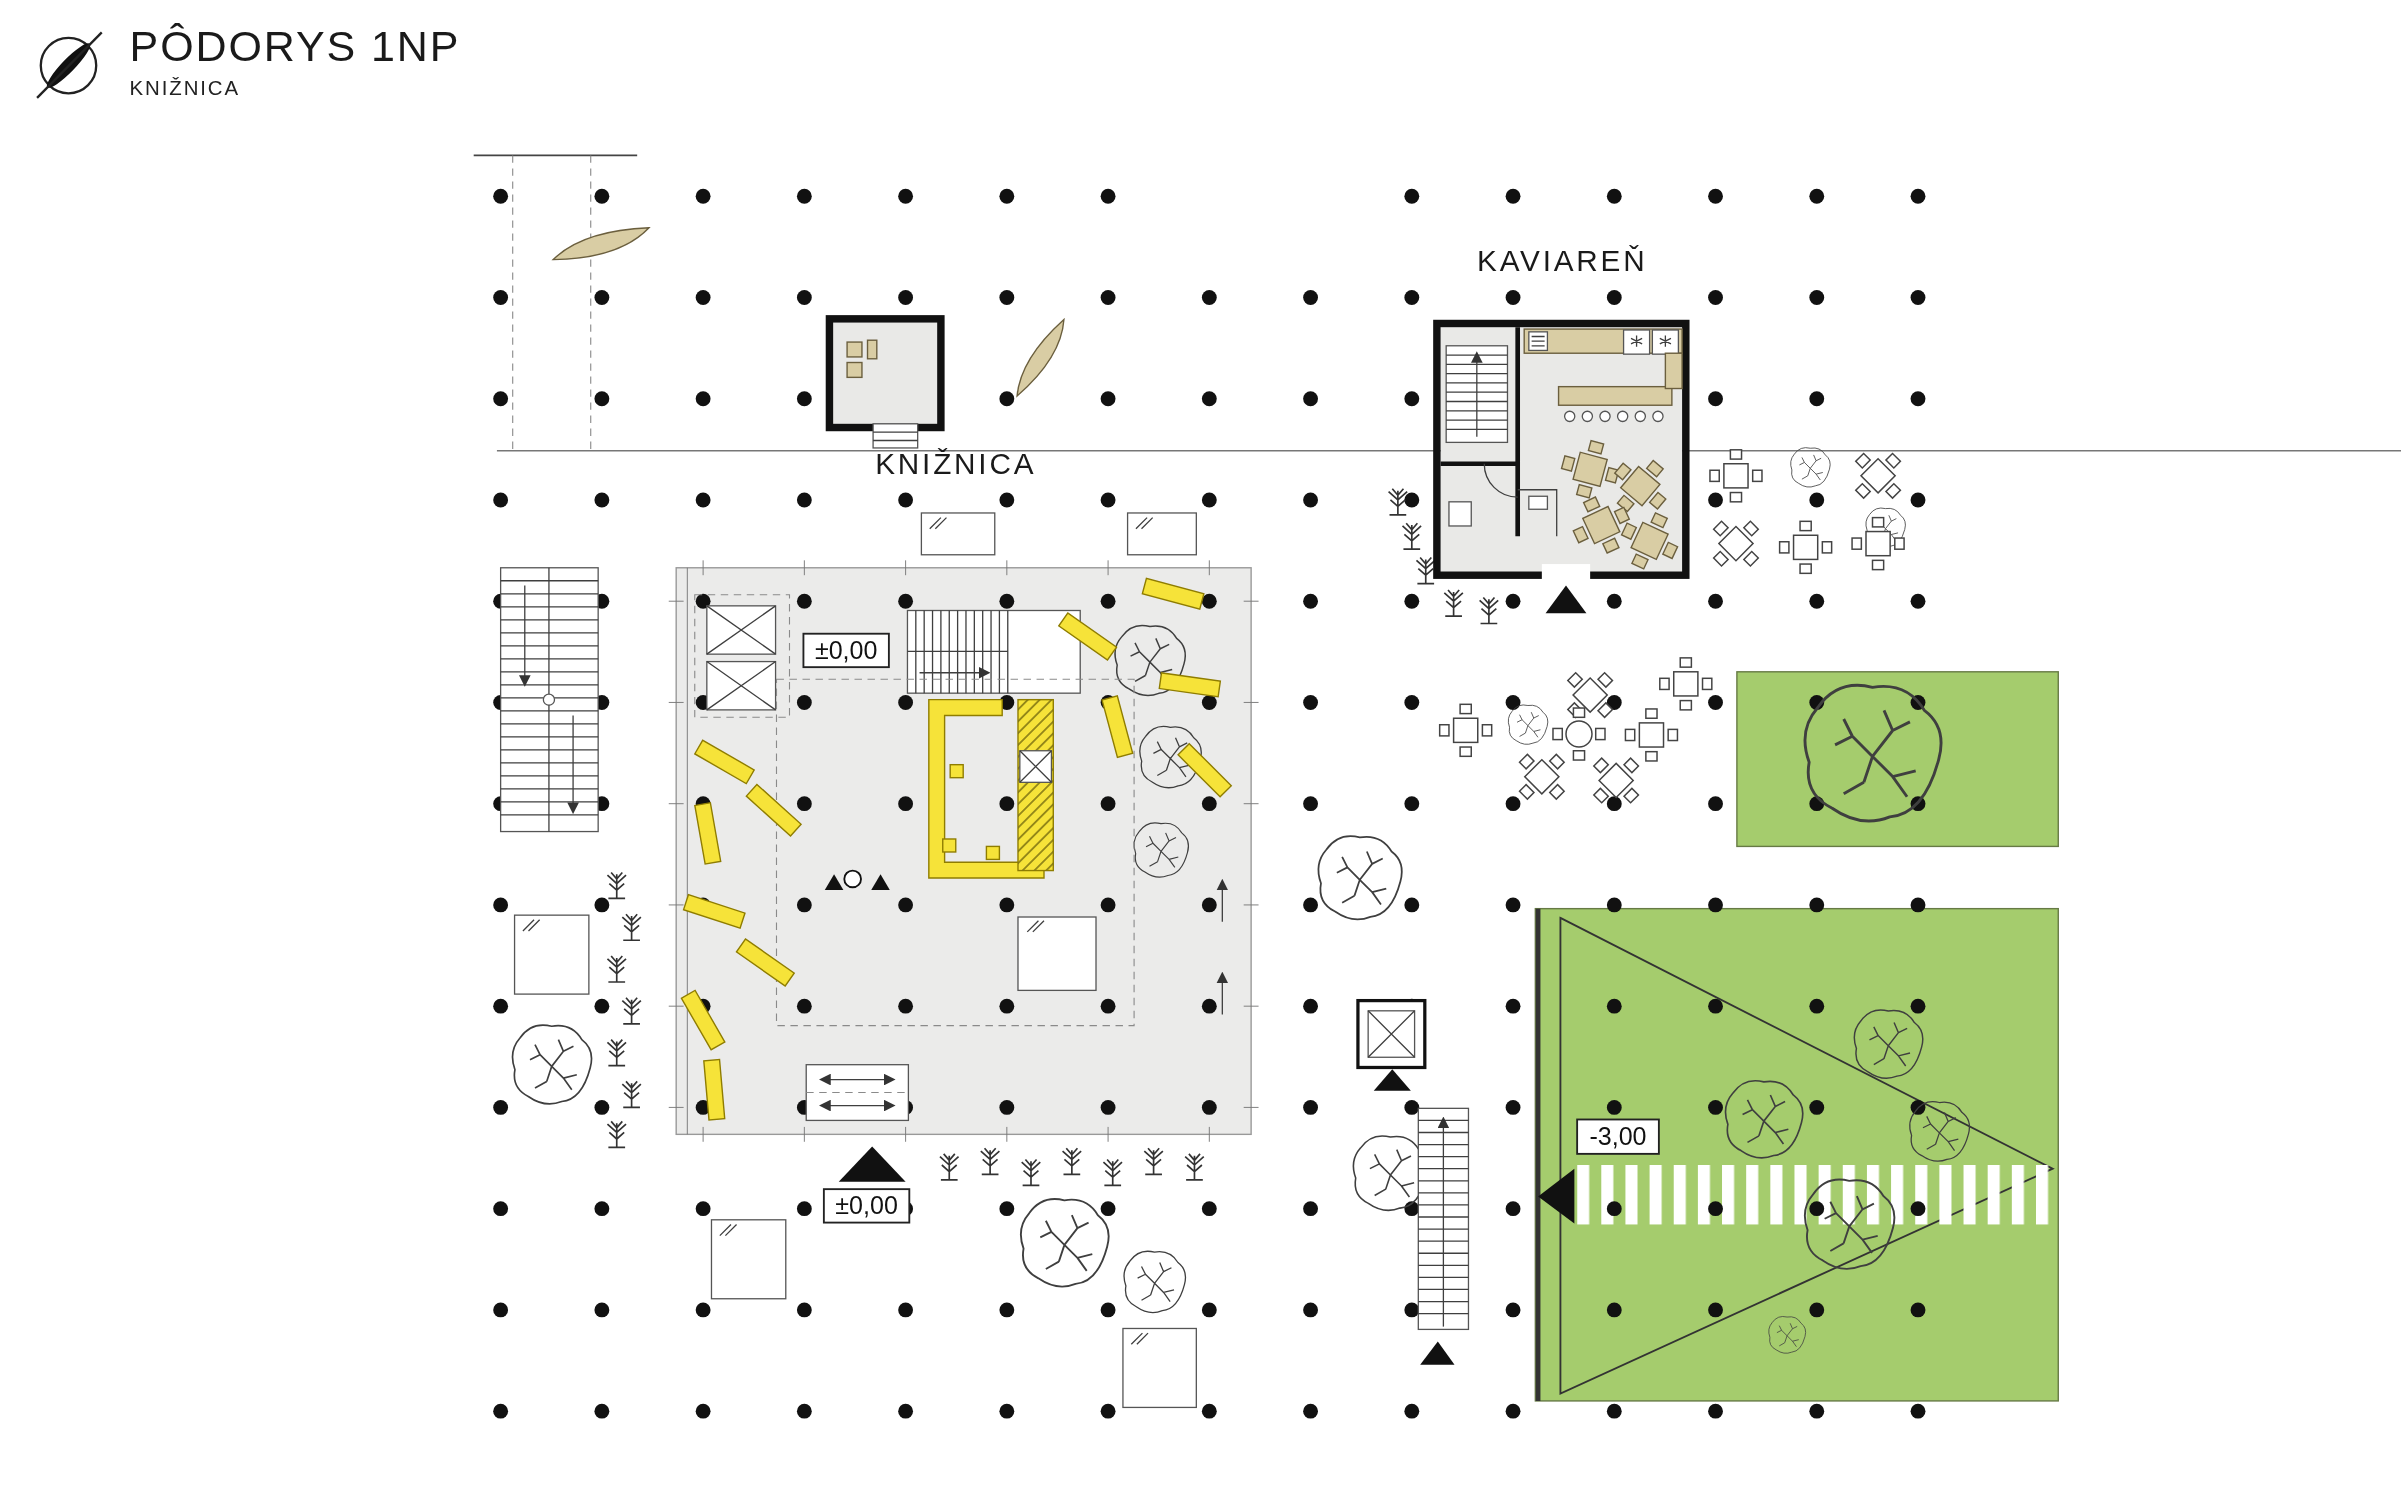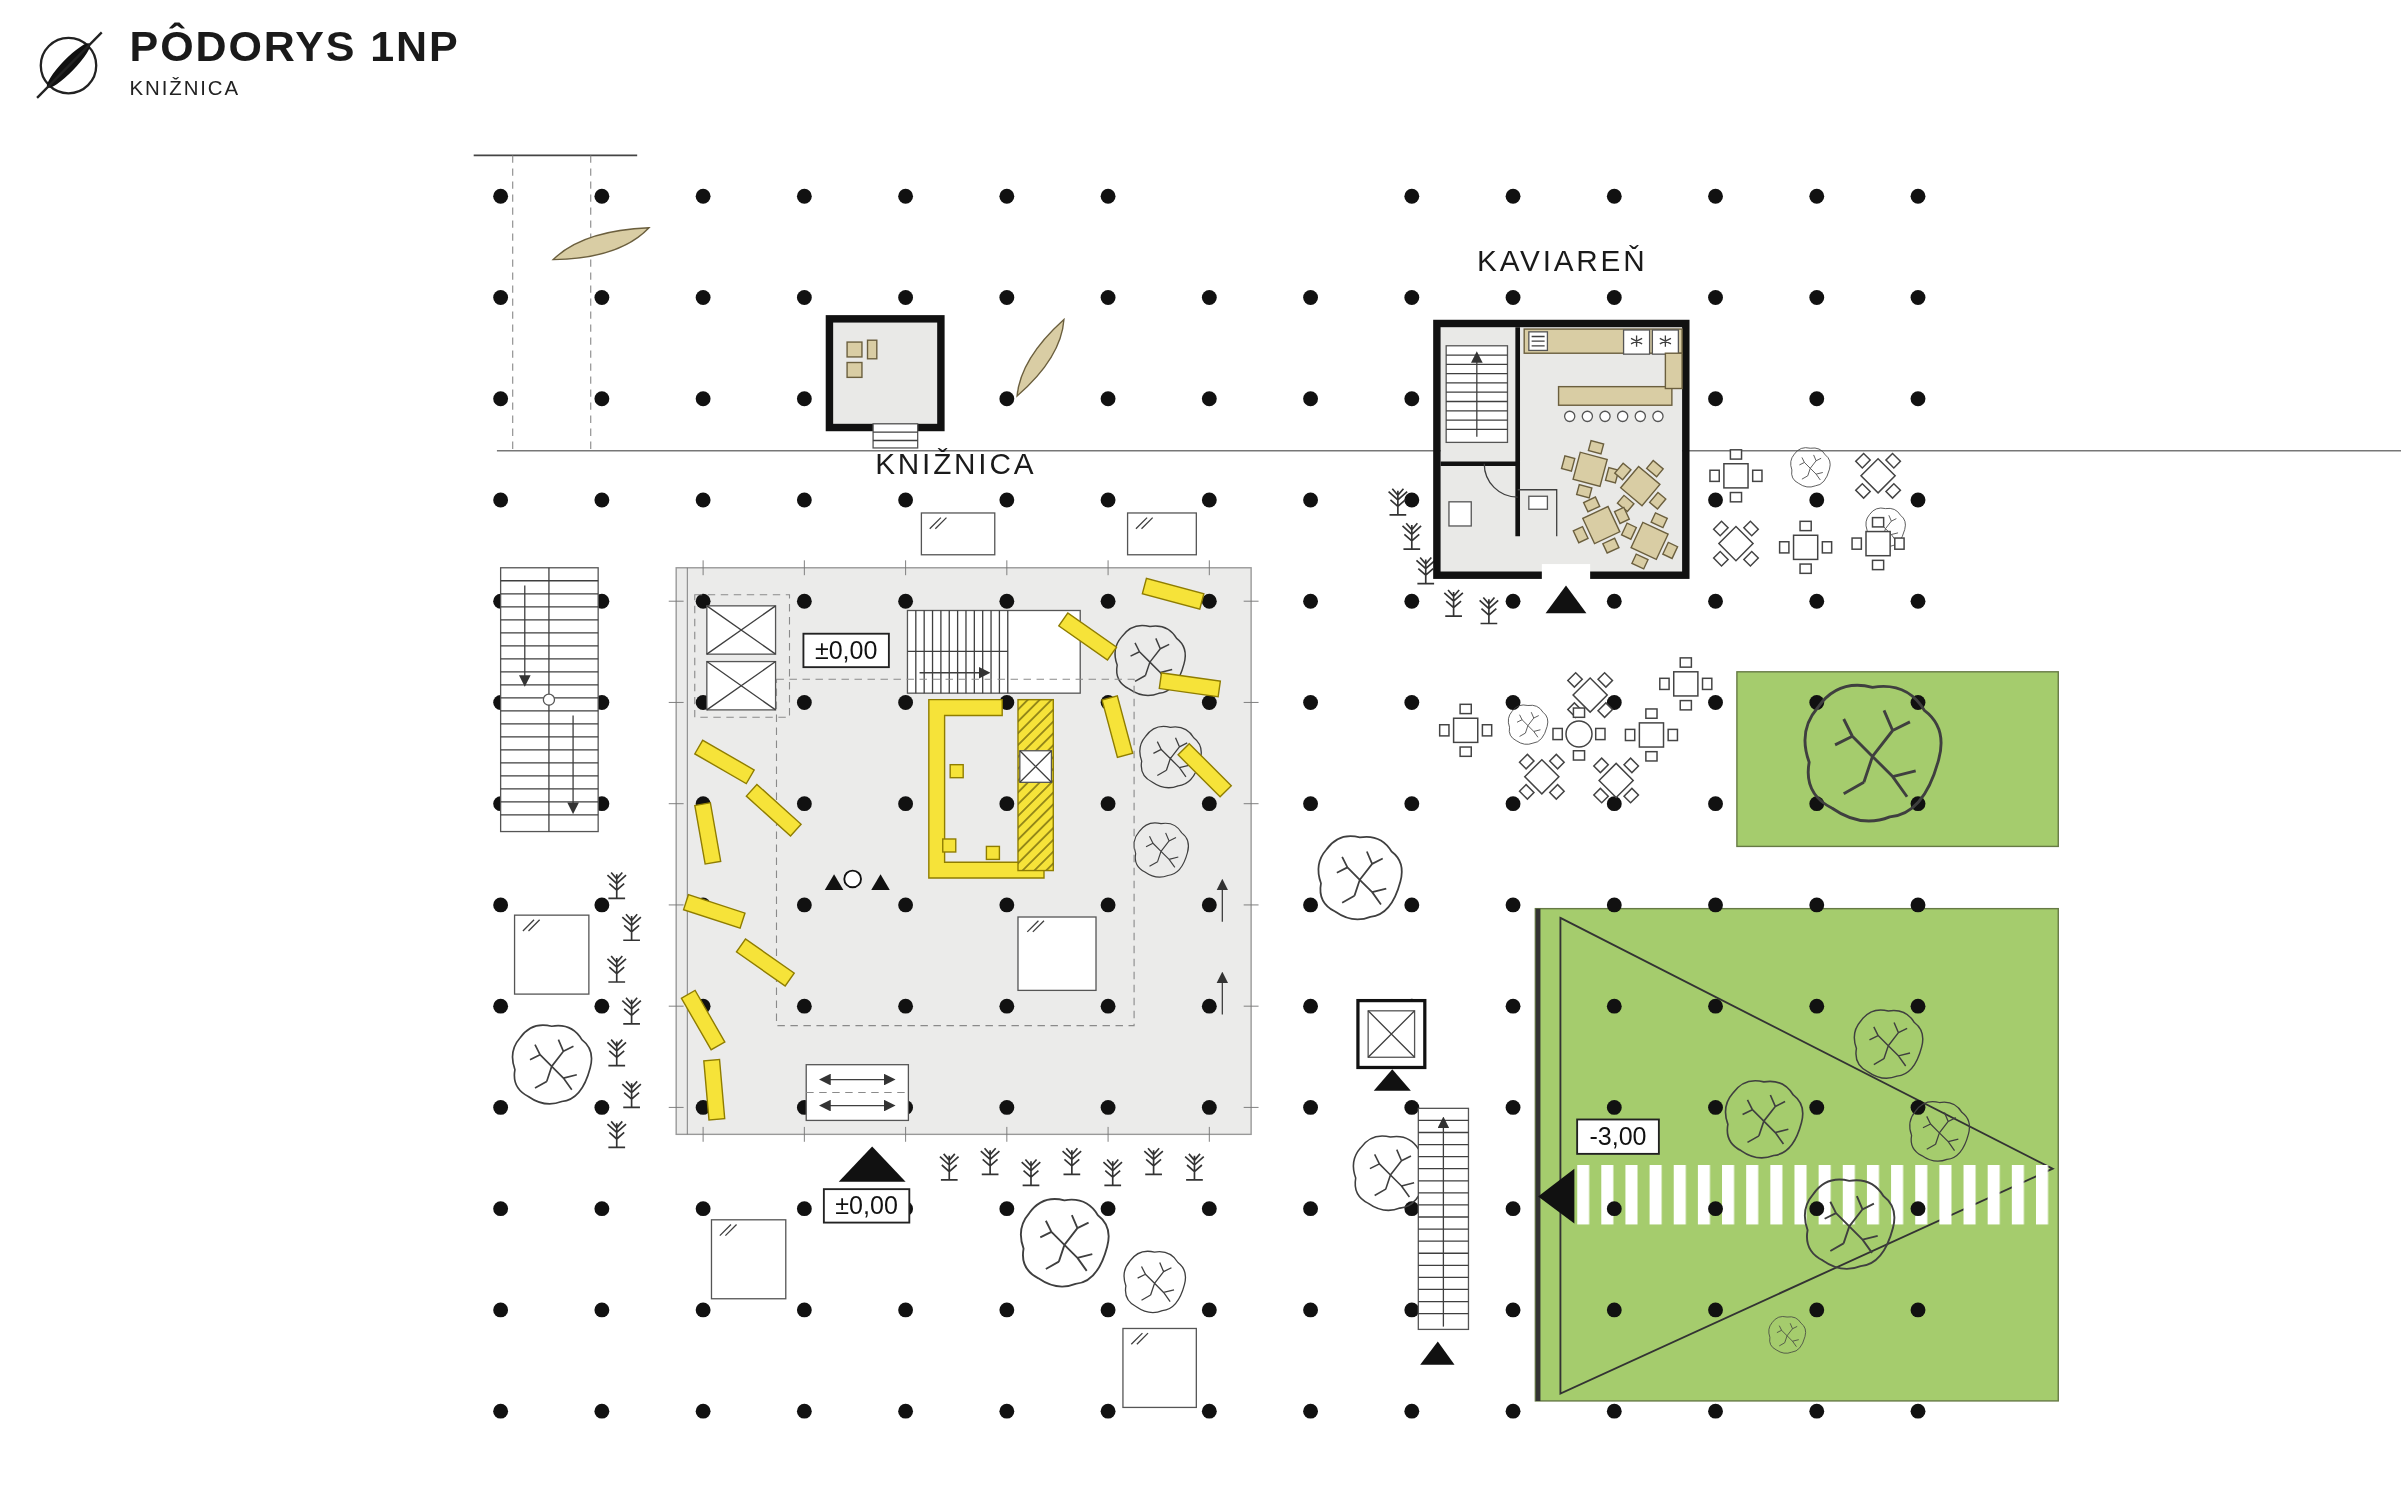--- a/index.html
+++ b/index.html
@@ -1,21 +1,21 @@
 <!DOCTYPE html>
 <html style="--ink: #1a1a1a; --wall-black: #111111; --floor-gray: #ebebea; --furniture-yellow: #f6e339; --lawn-green: #a5cc6d; --wood-beige: #d9cda4;font-size:15px"><head>
 <meta charset="utf-8">
 <style>
   html,body{margin:0;padding:0;background:#fff;}
   body{font-family:"Liberation Sans", sans-serif;color:#1a1a1a;}
   .page{position:relative;width:2401px;height:1508px;background:#fff;overflow:hidden;}
   svg.plan{position:absolute;left:0;top:0;}
   
   .header{position:absolute;left:26px;top:24px;display:flex;gap:18.6px;align-items:flex-start;z-index:5;}
-  .titles h1{margin:0;font-size:43px;font-weight:700;letter-spacing:1.9px;line-height:1.05;color:#1a1a1a;}
+  .titles h1{margin:0;font-size:43px;font-weight:400;letter-spacing:1.9px;line-height:1.05;color:#1a1a1a;}
   .titles .sub{font-size:20.4px;letter-spacing:1.9px;margin-top:7.4px;color:#222;}
   
   .dot{fill:#111;}
   .floor{fill:var(--floor-gray);stroke:#999;stroke-width:1.5;}
   .wall{fill:none;stroke:var(--wall-black);stroke-width:8;}
   .thin{stroke:#3f3f3f;stroke-width:1.4;fill:none;}
   .thin2{stroke:#777;stroke-width:1;fill:none;}
   .white{fill:#fff;stroke:#555;stroke-width:1.4;}
   .dash{stroke:#8a8a8a;stroke-width:1.2;fill:none;stroke-dasharray:8 6;}
   .yellow{fill:var(--furniture-yellow);stroke:#8f7d00;stroke-width:1.5;}

